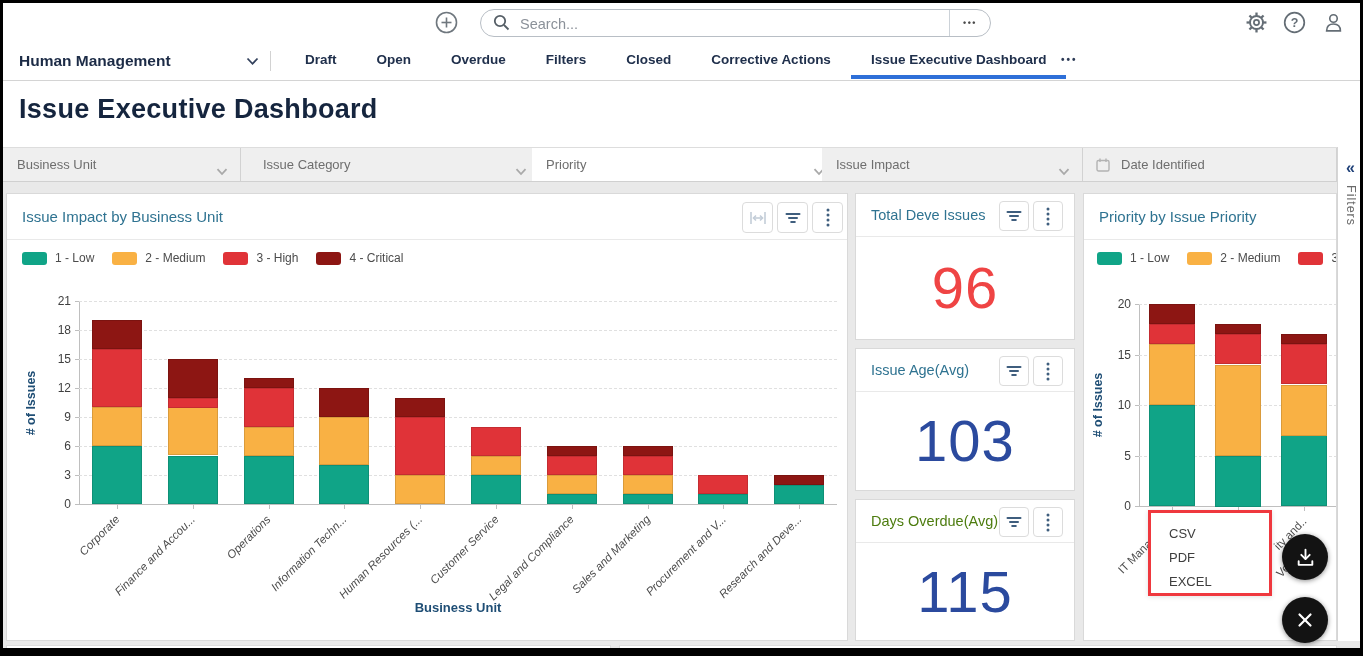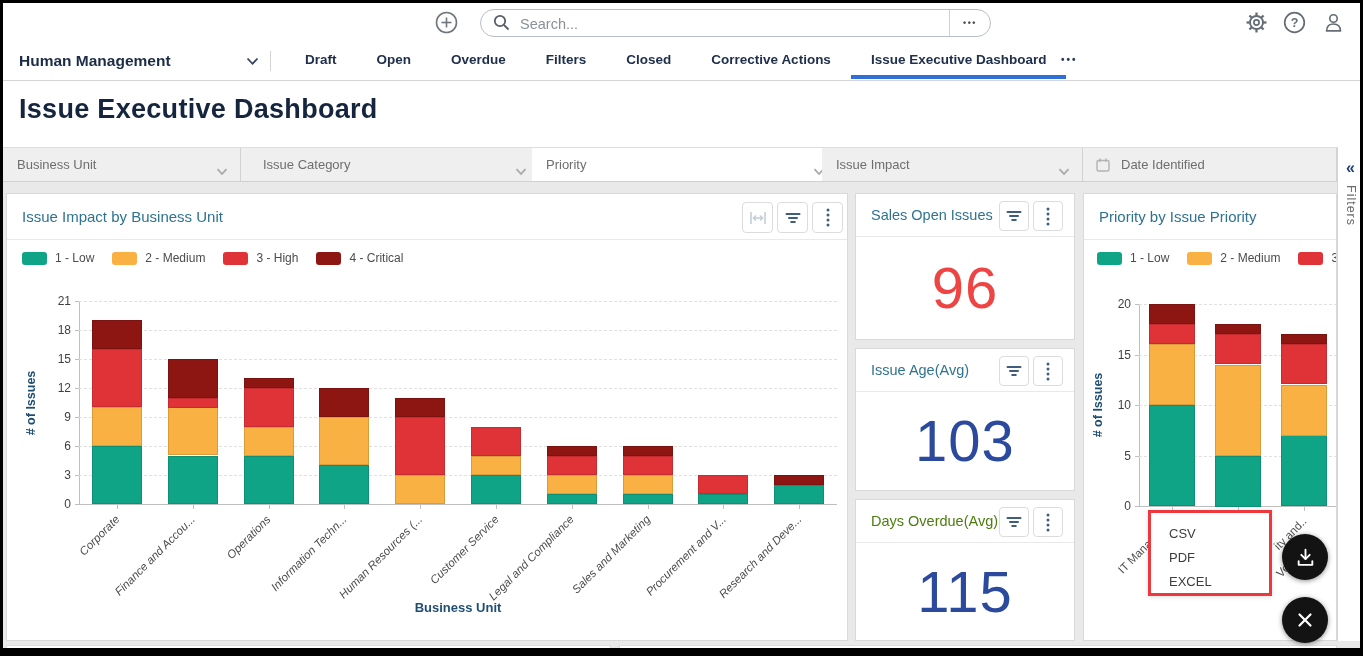--- a/index.html
+++ b/index.html
@@ -399,21 +399,21 @@
     </button>
   <button class="fab" style="left:1279px;top:594px;border:none" id="fab-close">
       <svg width="16" height="16" viewBox="0 0 16 16" stroke="#fff" stroke-width="2.2" stroke-linecap="round">
         <line x1="2.5" y1="2.5" x2="13.5" y2="13.5"></line>
         <line x1="13.5" y1="2.5" x2="2.5" y2="13.5"></line>
       </svg>
     </button>
 
 <section class="panel kpi-card" style="left: 852px; top: 190px; width: 220px; height: 147px;">
       <div class="phead">
-        <span class="ptitle" style="color: rgb(47, 115, 145);">Sales Open Issues</span>
+        <span class="ptitle" style="color: rgb(47, 115, 145);">Total Deve Issues</span>
         <span class="pbtn" style="right: 45px;">
           <svg width="16" height="14" viewBox="0 0 16 14">
             <g stroke="#3f5e7e" stroke-width="2" stroke-linecap="round">
               <line x1="1.5" y1="3" x2="14.5" y2="3"></line>
               <line x1="4" y1="7" x2="12" y2="7"></line>
               <line x1="6.2" y1="11" x2="9.8" y2="11"></line>
             </g>
           </svg>
         </span>
         <span class="pbtn" style="right: 11px;">

